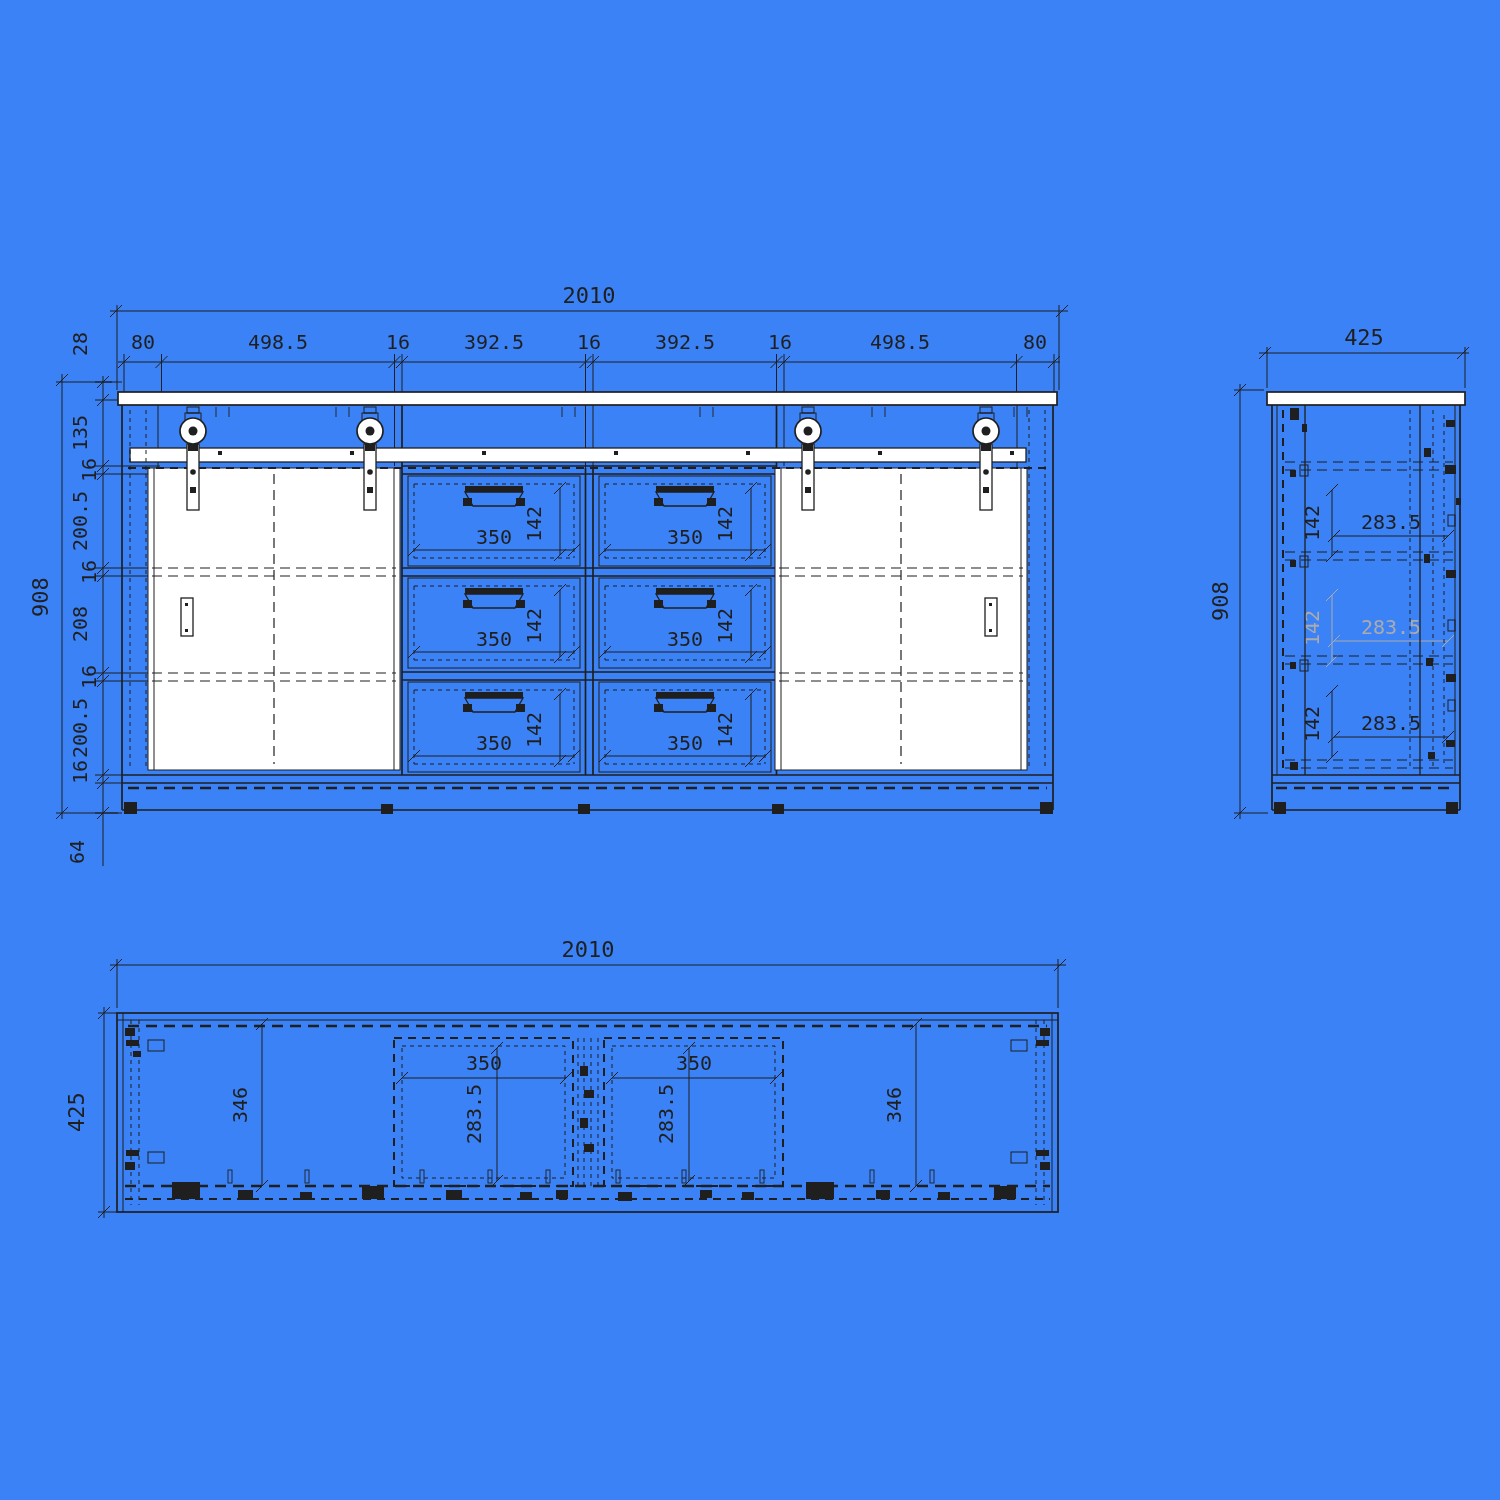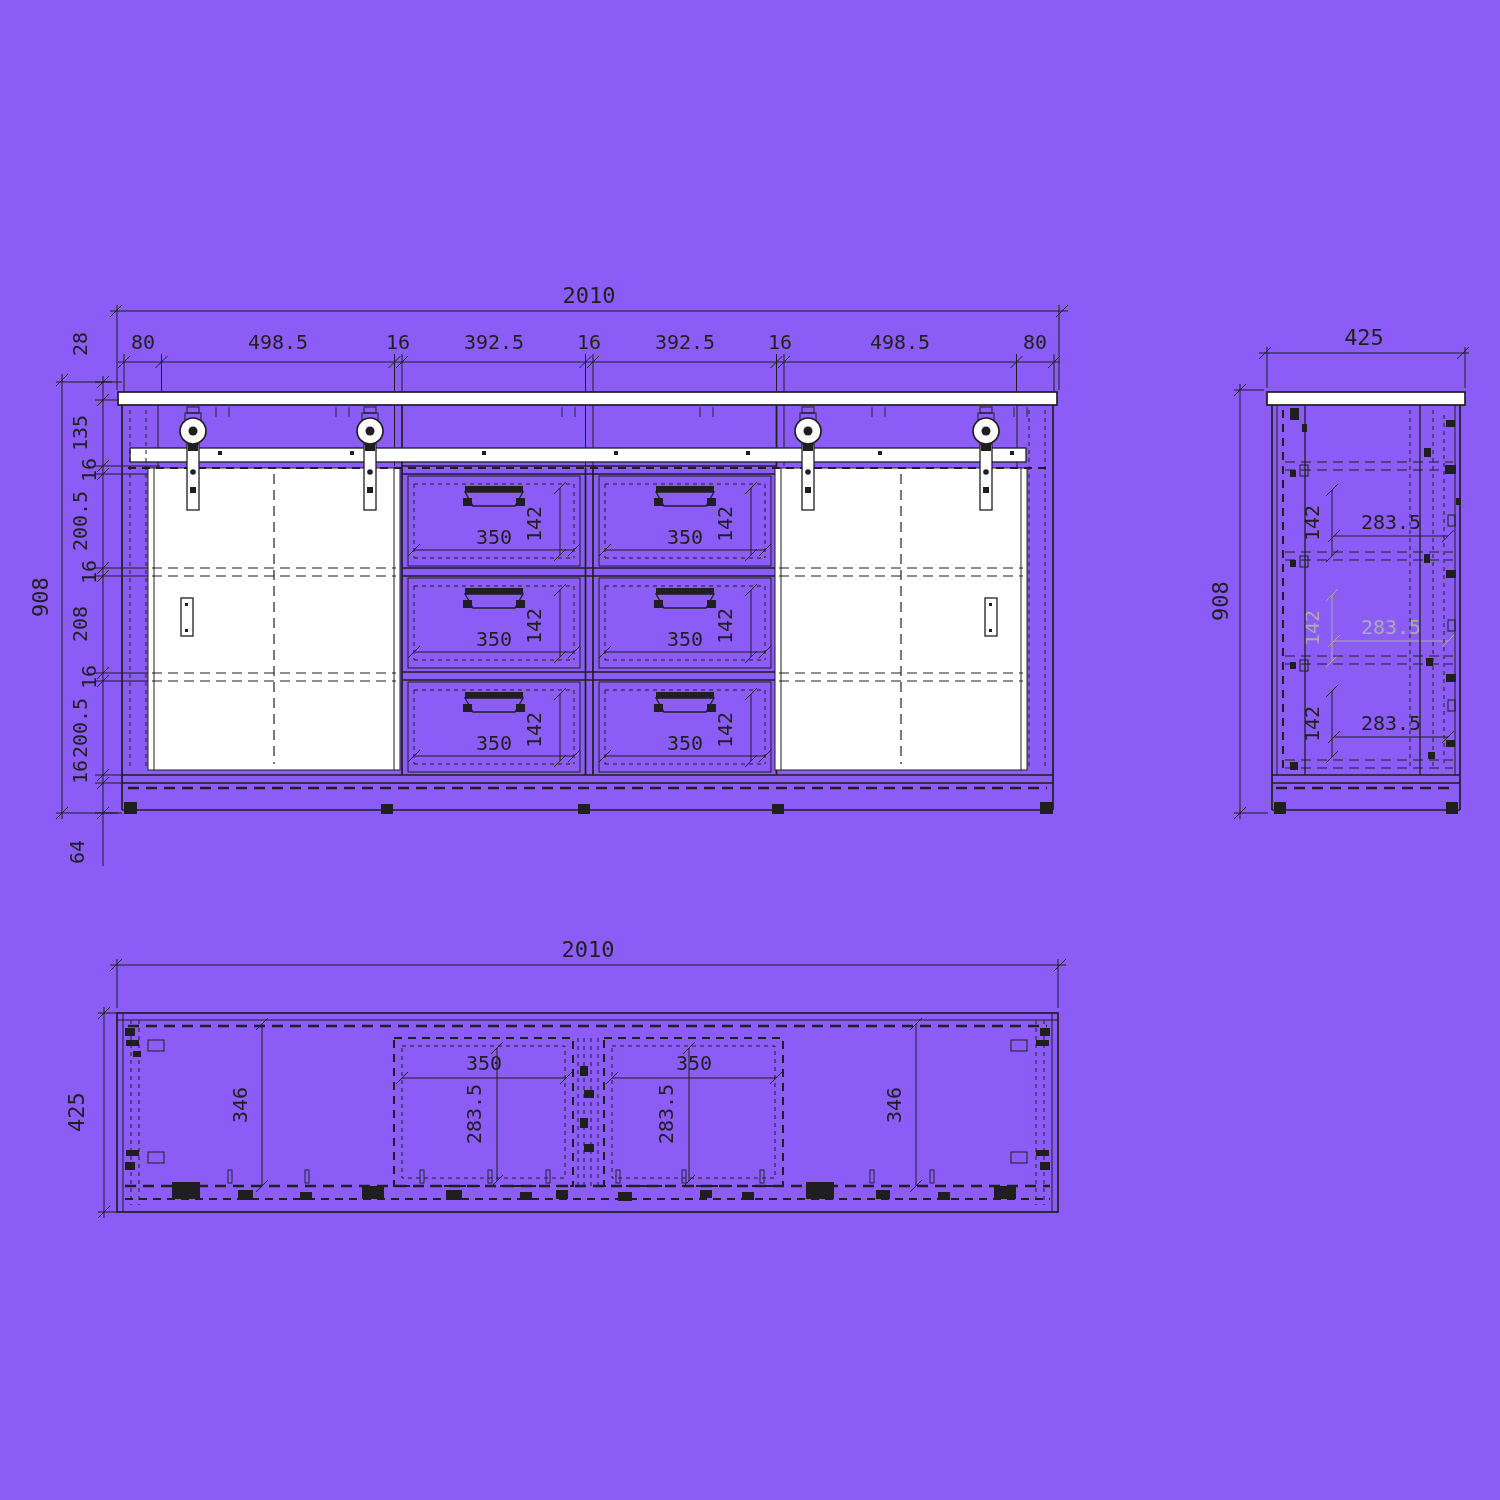--- a/index.html
+++ b/index.html
@@ -1,16 +1,16 @@
 <!DOCTYPE html>
 <html><head>
 <meta charset="utf-8">
 <style>
   html,body{margin:0;padding:0;background:#ffffff;}
-  .stage{width:1500px;height:1500px;background:#8b5cf6;position:relative;overflow:hidden;}
+  .stage{width:1500px;height:1500px;background:#3b82f6;position:relative;overflow:hidden;}
   svg{display:block;}
   .k{stroke:#1f1f1f;fill:none;stroke-width:1;}
   .k16{stroke-width:1.7;}
   .k13{stroke-width:1.3;}
   .thin{stroke-width:0.9;}
   .dim{stroke:#1f1f1f;fill:none;stroke-width:1;}
   .d1{stroke:#1f1f1f;fill:none;stroke-dasharray:10 6;stroke-width:1.2;}
   .d2{stroke:#1f1f1f;fill:none;stroke-dasharray:4 4;stroke-width:1;}
   .db{stroke:#1f1f1f;fill:none;stroke-width:2.6;stroke-dasharray:11 7;}
   .db2{stroke:#1f1f1f;fill:none;stroke-width:2;stroke-dasharray:8 6;}

